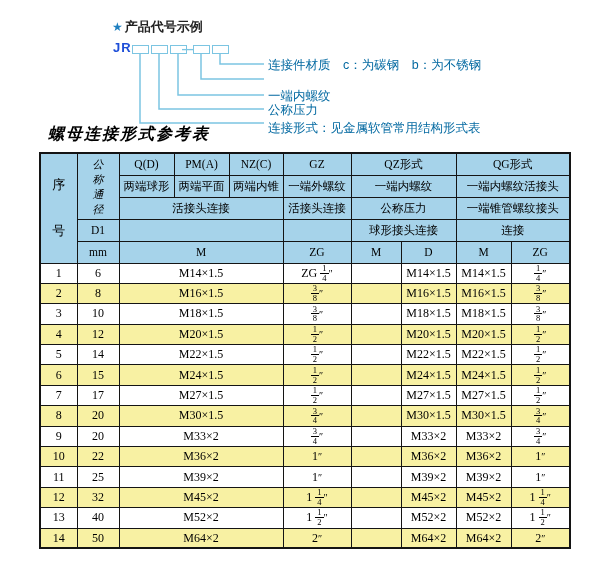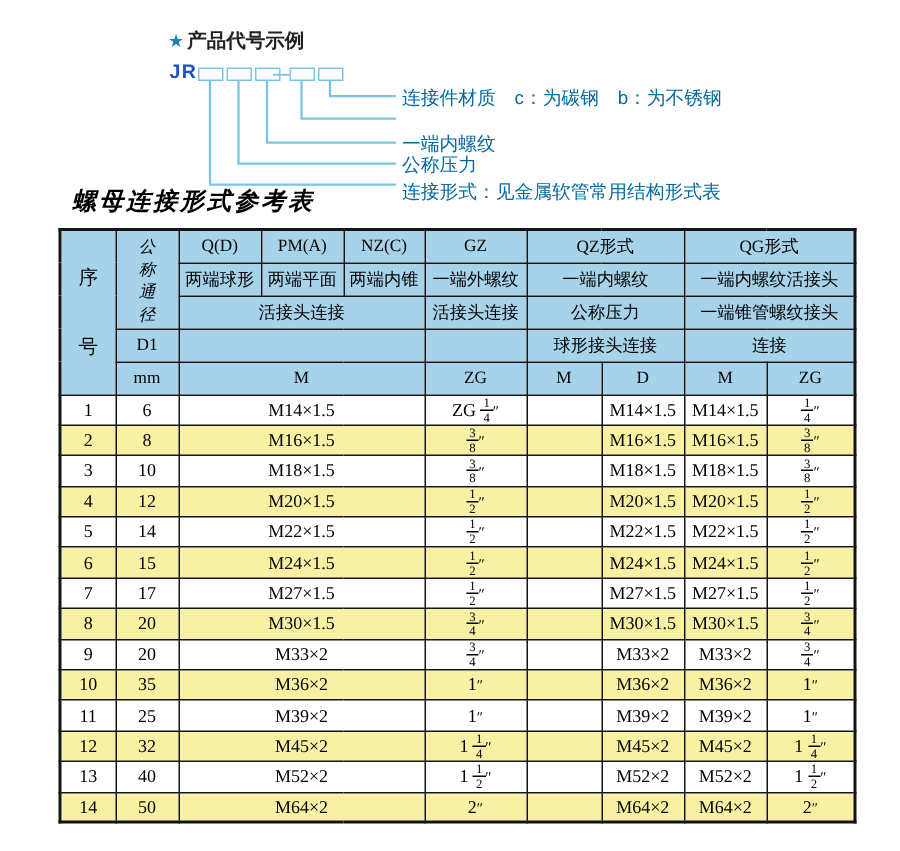--- a/index.html
+++ b/index.html
@@ -222,21 +222,21 @@
           <td>20</td>
           <td colspan="3">M33×2</td>
           <td><span class="frac"><span class="fn">3</span><span class="fd">4</span></span><span class="inch">″</span></td>
           <td></td>
           <td>M33×2</td>
           <td>M33×2</td>
           <td><span class="frac"><span class="fn">3</span><span class="fd">4</span></span><span class="inch">″</span></td>
         </tr>
         <tr class="alt">
           <td>10</td>
-          <td>35</td>
+          <td>22</td>
           <td colspan="3">M36×2</td>
           <td>1<span class="inch">″</span></td>
           <td></td>
           <td>M36×2</td>
           <td>M36×2</td>
           <td>1<span class="inch">″</span></td>
         </tr>
         <tr>
           <td>11</td>
           <td>25</td>

